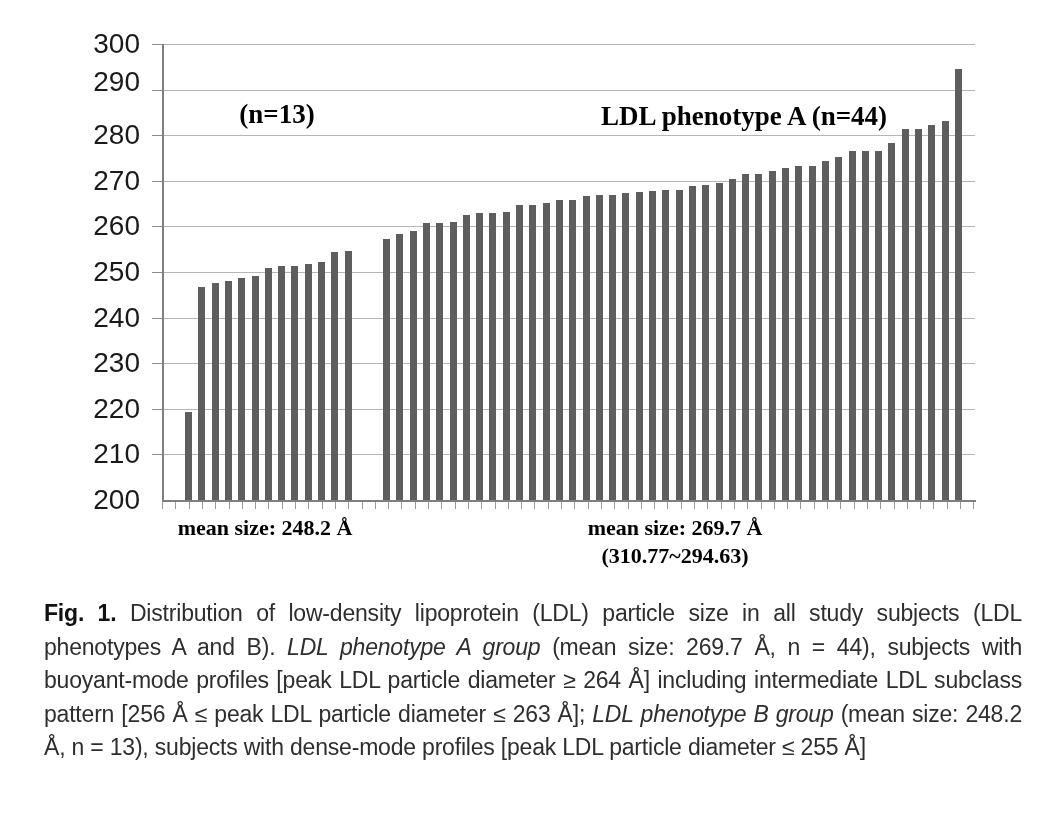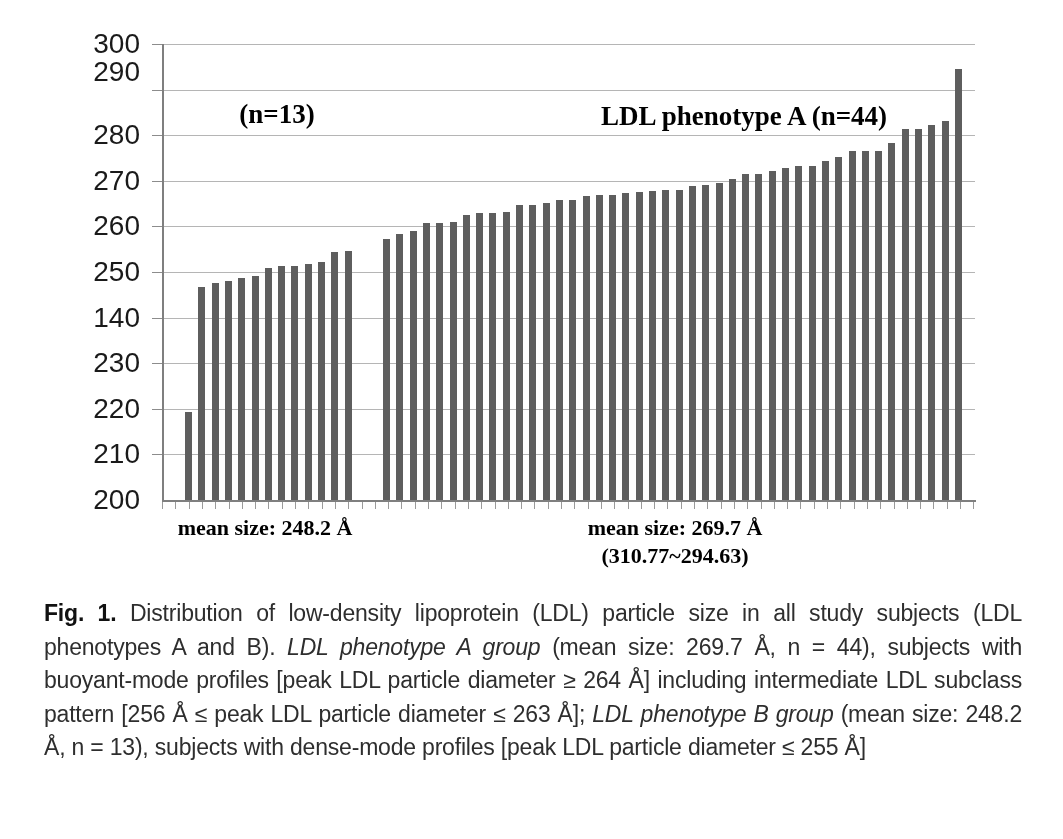--- a/index.html
+++ b/index.html
@@ -52,26 +52,26 @@
   .caption .seg-italic { font-style: italic; }
 </style>
 </head>
 <body>
 
 <div class="page">
 
   <div>
     <div class="ylabels" id="ylabels">
         <div class="ylabel" style="top: -14px;">300</div>
-        <div class="ylabel" style="top: 14px; margin-left: 12px;">290</div>
+        <div class="ylabel" style="top: 24px; margin-left: 12px;">290</div>
         <div class="ylabel" style="top: 77px;">280</div>
         <div class="ylabel" style="top: 123px;">270</div>
         <div class="ylabel" style="top: 168px;">260</div>
         <div class="ylabel" style="top: 214px; text-align: right;">250</div>
-        <div class="ylabel" style="top: 260px;">140</div>
+        <div class="ylabel" style="top: 260px;">240</div>
         <div class="ylabel" style="top: 305px;">230</div>
         <div class="ylabel" style="top: 351px;">220</div>
         <div class="ylabel" style="top: 396px;">210</div>
         <div class="ylabel" style="top: 442px;">200</div>
       </div>
     <div class="axis-y"></div>
     <div class="axis-x"></div>
 
     <div class="plot" id="plot">
       <div class="group-label b">

